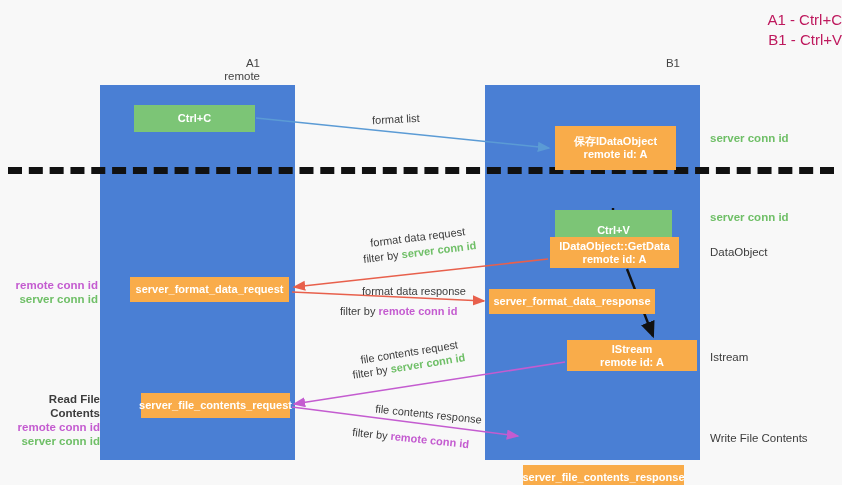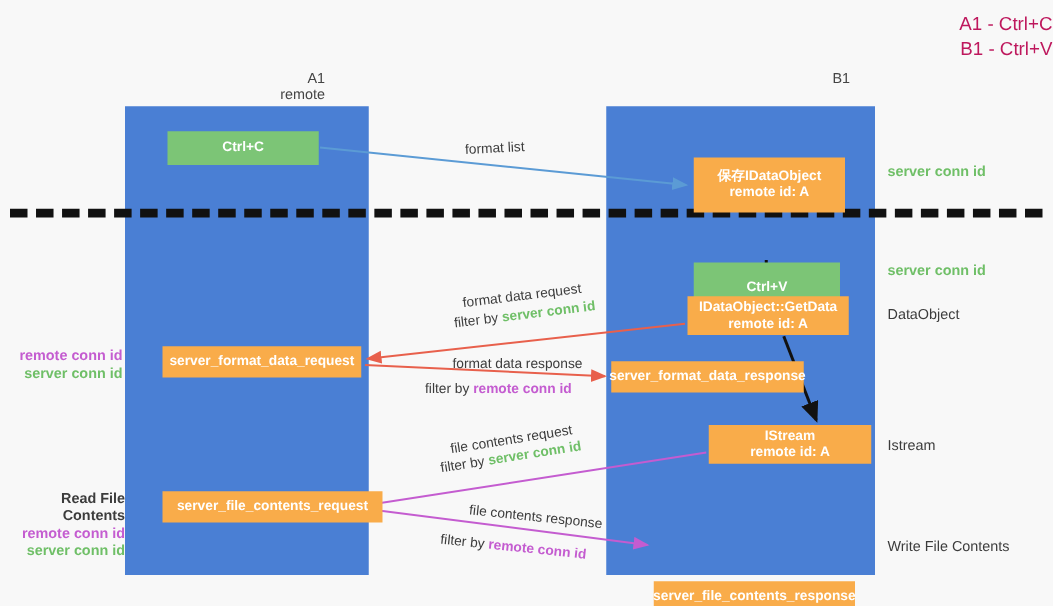--- a/index.html
+++ b/index.html
@@ -72,23 +72,23 @@
     font-weight: bold;
   }
   .green { background: #7cc576; }
   .orange { background: #f9ac4a; }
 
   #box-ctrlc { left: 134px; top: 105px; width: 121px; height: 27px; }
   #box-save   { left: 555px; top: 126px; width: 121px; height: 44px; }
   #box-ctrlv  { left: 555px; top: 180px; width: 117px; height: 40px; margin-top: 30px; }
   #box-getdata{ left: 550px; top: 237px; width: 129px; height: 31px; }
   #box-fdreq  { left: 130px; top: 277px; width: 159px; height: 25px; }
-  #box-fdresp { left: 489px; top: 289px; width: 154px; height: 25px; }
+  #box-fdresp { left: 489px; top: 289px; width: 166px; height: 25px; }
   #box-istream{ left: 567px; top: 340px; width: 130px; height: 31px; }
-  #box-fcreq  { left: 130px; top: 393px; width: 176px; height: 25px; }
+  #box-fcreq  { left: 141px; top: 393px; width: 149px; height: 25px; }
   #box-fcresp { left: 523px; top: 424px; width: 161px; height: 25px; margin-top: 41px; }
 
   
   .side-label {
     font-size: 11.5px;
     color: #3c3c3c;
     line-height: 14px;
   }
   .green-text { color: #6fbf67; font-weight: bold; }
   .magenta-text { color: #c45cd0; font-weight: bold; }

